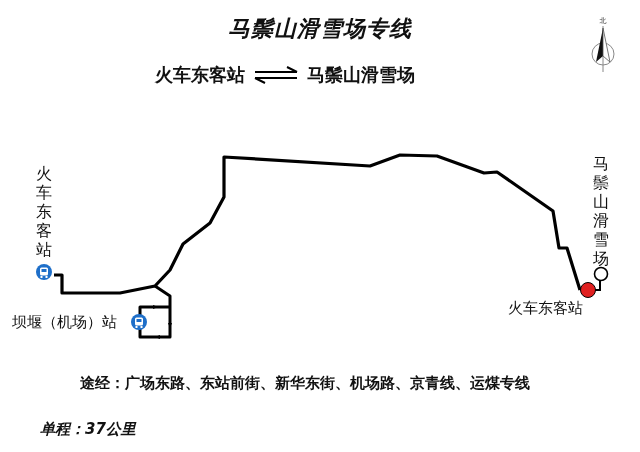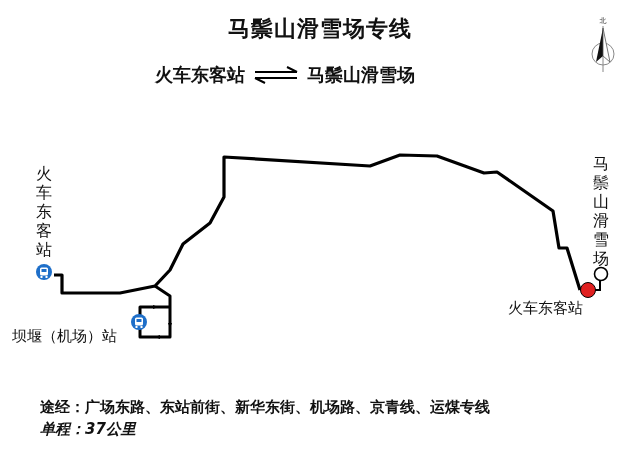--- a/index.html
+++ b/index.html
@@ -1,19 +1,19 @@
 <!DOCTYPE html>
 <html><head>
 <meta charset="utf-8">
 <style>
   html, body { margin: 0; padding: 0; background: #ffffff; }
   body { width: 640px; height: 452px; position: relative; overflow: hidden;
          font-family: "DejaVu Sans", "Liberation Sans", sans-serif; color: #111; }
   .title { position: absolute; top: 14px; left: 0; width: 640px; text-align: center;
-           font-size: 22px; font-weight: bold; letter-spacing: 1px; }
+           font-size: 22px; font-weight: bold; letter-spacing: 1px; font-style: italic; }
   .subtitle { position: absolute; top: 62px; left: 155px; width: 330px; height: 26px;
               font-size: 18px; font-weight: bold; display: flex; align-items: center; gap: 8px; }
   .subtitle .arrows { width: 46px; height: 20px; }
   .compass { position: absolute; left: 583px; top: 14px; width: 40px; height: 60px; }
   .map { position: absolute; left: 0; top: 0; width: 640px; height: 452px; }
   .vlabel { position: absolute; font-size: 16px; line-height: 19px; width: 18px; text-align: center;
             word-break: break-all; }
   .hlabel { position: absolute; font-size: 15px; white-space: nowrap; }
   .bus { position: absolute; width: 16px; height: 16px; }
   .info { position: absolute; left: 40px; font-size: 15px; font-weight: bold; white-space: nowrap; }
@@ -63,30 +63,30 @@
 </svg>
 <div class="vlabel" style="left:35px;top:164px;">火车东客站</div>
 
 <svg class="bus" style="left:131px;top:314px;" viewBox="0 0 16 16">
   <circle cx="8" cy="8" r="8" fill="#1e6fc9"></circle>
   <rect x="4" y="3.5" width="8" height="8" rx="1.5" fill="#fff"></rect>
   <rect x="5.5" y="5" width="5" height="3" fill="#1e6fc9"></rect>
   <rect x="4.5" y="12" width="2" height="2" fill="#fff"></rect>
     <rect x="9.5" y="12" width="2" height="2" fill="#fff"></rect>
 </svg>
-<div class="hlabel" style="left:12px;top:313px;margin-top:14px;">坝堰（机场）站</div>
+<div class="hlabel" style="left:12px;top:313px;">坝堰（机场）站</div>
 
 <svg style="position:absolute;left:579px;top:281px;width:18px;height:18px;" viewBox="0 0 18 18">
   <circle cx="9" cy="9" r="7.5" fill="#e02020" stroke="#000" stroke-width="1"></circle>
 </svg>
 <div class="hlabel" style="left:508px;top:299px;">火车东客站</div>
 
 <svg style="position:absolute;left:593px;top:266px;width:16px;height:16px;" viewBox="0 0 16 16">
   <circle cx="8" cy="8" r="6.5" fill="#fff" stroke="#000" stroke-width="1.6"></circle>
 </svg>
 <div class="vlabel" style="left:592px;top:154px;">马鬃山滑雪场</div>
 
-<div class="info" style="top:398px;">
+<div class="info" style="top:374px;margin-left:40px;">
   <span>途经：</span><span>广场东路、东站前街、新华东街、机场路、京青线、运煤专线</span>
 </div>
 <div class="info" style="top:420px;font-style:italic;">
   <span>单程：</span><span>37公里</span>
 </div>
 
 </body></html>

